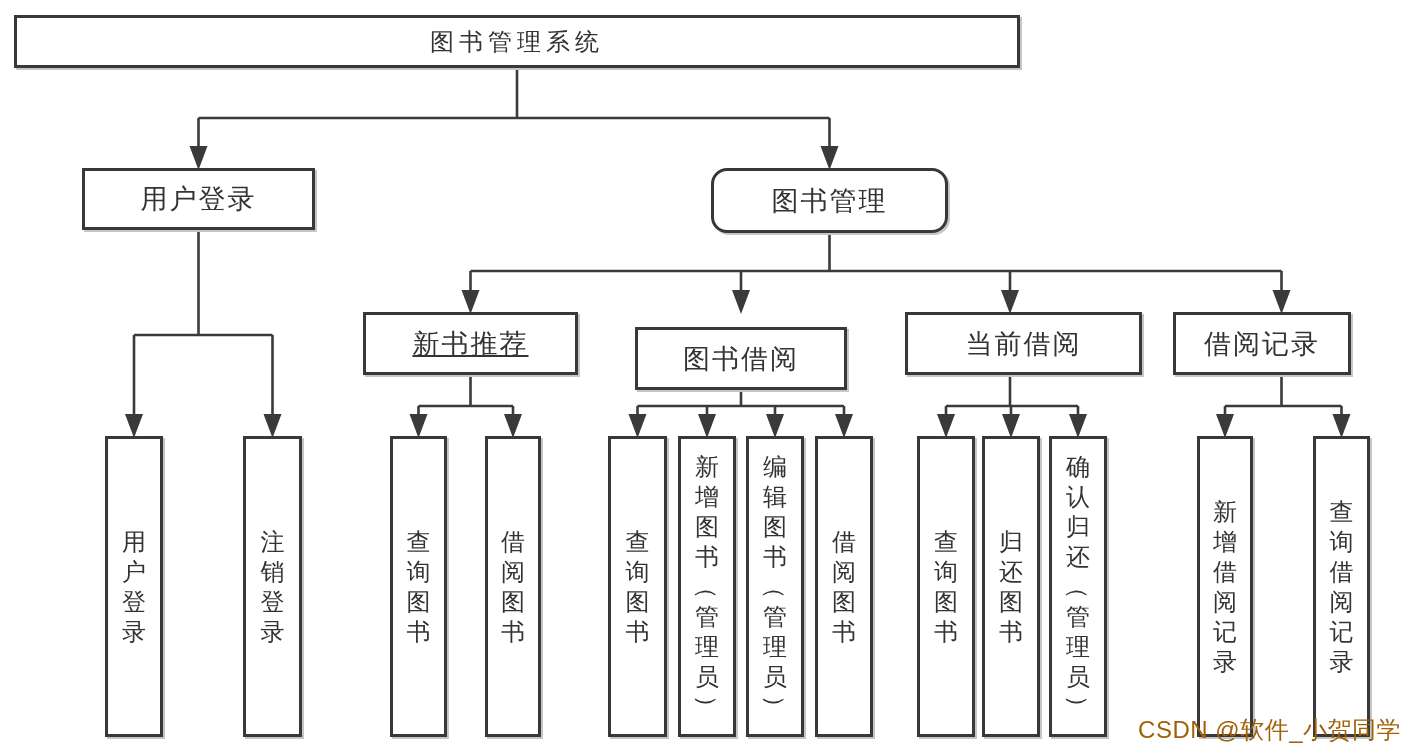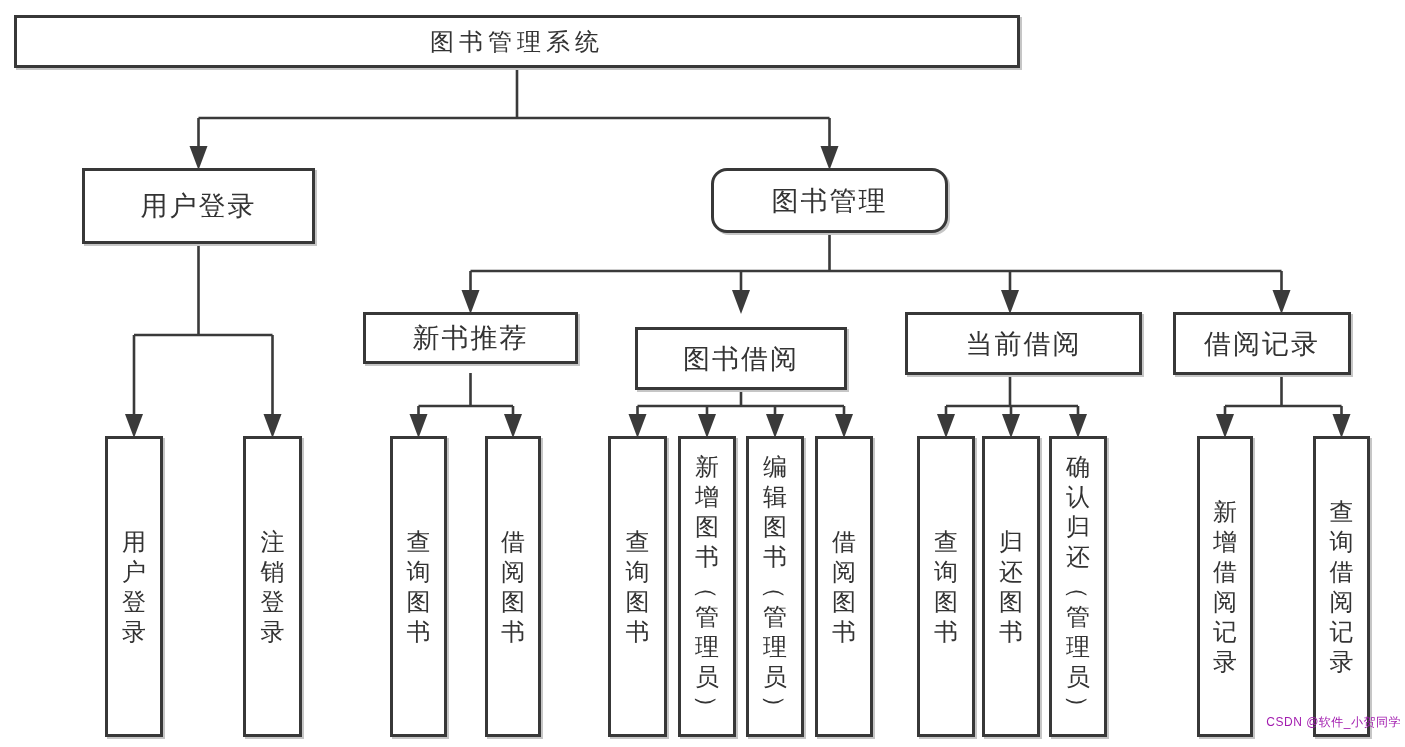--- a/index.html
+++ b/index.html
@@ -15,22 +15,22 @@
   }
   .node-h{font-size:27px;letter-spacing:2px;font-weight:400;}
   .node-root{font-size:24px;letter-spacing:5px;}
   .node-v{flex-direction:column;}
   .vchar{
     font-size:24px;line-height:30px;height:30px;width:100%;
     display:block;text-align:center;
   }
   .vchar.rot{transform:rotate(90deg);}
   #watermark{
-    position:absolute;right:4px;top:714px;z-index:6;color:#a21caf;
-    font-size:12px;letter-spacing:0.5px;white-space:nowrap;
+    position:absolute;right:4px;top:714px;z-index:6;color:#a16207;
+    font-size:24px;letter-spacing:0.5px;white-space:nowrap;
   }
 </style>
 </head>
 <body>
 
 <div id="canvas">
   <svg id="connectors" width="1405" height="747" viewBox="0 0 1405 747">
       <path d="M 517 66 V 118 M 198.5 118 H 829.5 M 198.5 118 V 146 M 829.5 118 V 146 M 198.5 232 V 335 M 134 335 H 272.5 M 134 335 V 414 M 272.5 335 V 414 M 829.5 231 V 271 M 470.5 271 H 1281.5 M 470.5 271 V 290 M 741 271 V 290 M 1010 271 V 290 M 1281.5 271 V 290 M 470.5 373 V 406 M 418.5 406 H 513 M 418.5 406 V 414 M 513 406 V 414 M 741 373 V 406 M 637.5 406 H 844 M 637.5 406 V 414 M 707 406 V 414 M 775 406 V 414 M 844 406 V 414 M 1010 373 V 406 M 946 406 H 1078 M 946 406 V 414 M 1011 406 V 414 M 1078 406 V 414 M 1281.5 373 V 406 M 1225 406 H 1341.5 M 1225 406 V 414 M 1341.5 406 V 414 " fill="none" stroke="#3a3a3a" stroke-width="2.6"></path>
       <polygon points="189.5,146 207.5,146 198.5,170" fill="#3a3a3a"></polygon>
       <polygon points="820.5,146 838.5,146 829.5,170" fill="#3a3a3a"></polygon>
@@ -47,35 +47,35 @@
       <polygon points="766,414 784,414 775,438" fill="#3a3a3a"></polygon>
       <polygon points="835,414 853,414 844,438" fill="#3a3a3a"></polygon>
       <polygon points="937,414 955,414 946,438" fill="#3a3a3a"></polygon>
       <polygon points="1002,414 1020,414 1011,438" fill="#3a3a3a"></polygon>
       <polygon points="1069,414 1087,414 1078,438" fill="#3a3a3a"></polygon>
       <polygon points="1216,414 1234,414 1225,438" fill="#3a3a3a"></polygon>
       <polygon points="1332.5,414 1350.5,414 1341.5,438" fill="#3a3a3a"></polygon>
     </svg>
   <div id="watermark">CSDN @软件_小贺同学</div>
 <div class="node node-h node-root" style="left: 14px; top: 15px; width: 1006px; height: 53px;">图书管理系统</div>
-    <div class="node node-h" style="left: 82px; top: 168px; width: 233px; height: 76px;">用户登录</div>
+    <div class="node node-h" style="left: 82px; top: 168px; width: 233px; height: 62px;">用户登录</div>
     <div class="node node-v" style="left: 105px; top: 436px; width: 58px; height: 301px;">
       <span class="vchar">用</span>
       <span class="vchar">户</span>
       <span class="vchar">登</span>
       <span class="vchar">录</span>
     </div>
     <div class="node node-v" style="left: 243px; top: 436px; width: 59px; height: 301px;">
       <span class="vchar">注</span>
       <span class="vchar">销</span>
       <span class="vchar">登</span>
       <span class="vchar">录</span>
     </div>
     <div class="node node-h" style="left: 711px; top: 168px; width: 237px; height: 65px; border-radius: 16px;">图书管理</div>
-    <div class="node node-h" style="left: 363px; top: 312px; width: 215px; height: 52px;">新书推荐</div>
+    <div class="node node-h" style="left: 363px; top: 312px; width: 215px; height: 63px; text-decoration: underline;">新书推荐</div>
     <div class="node node-v" style="left: 390px; top: 436px; width: 57px; height: 301px;">
       <span class="vchar">查</span>
       <span class="vchar">询</span>
       <span class="vchar">图</span>
       <span class="vchar">书</span>
     </div>
     <div class="node node-v" style="left: 485px; top: 436px; width: 56px; height: 301px;">
       <span class="vchar">借</span>
       <span class="vchar">阅</span>
       <span class="vchar">图</span>

